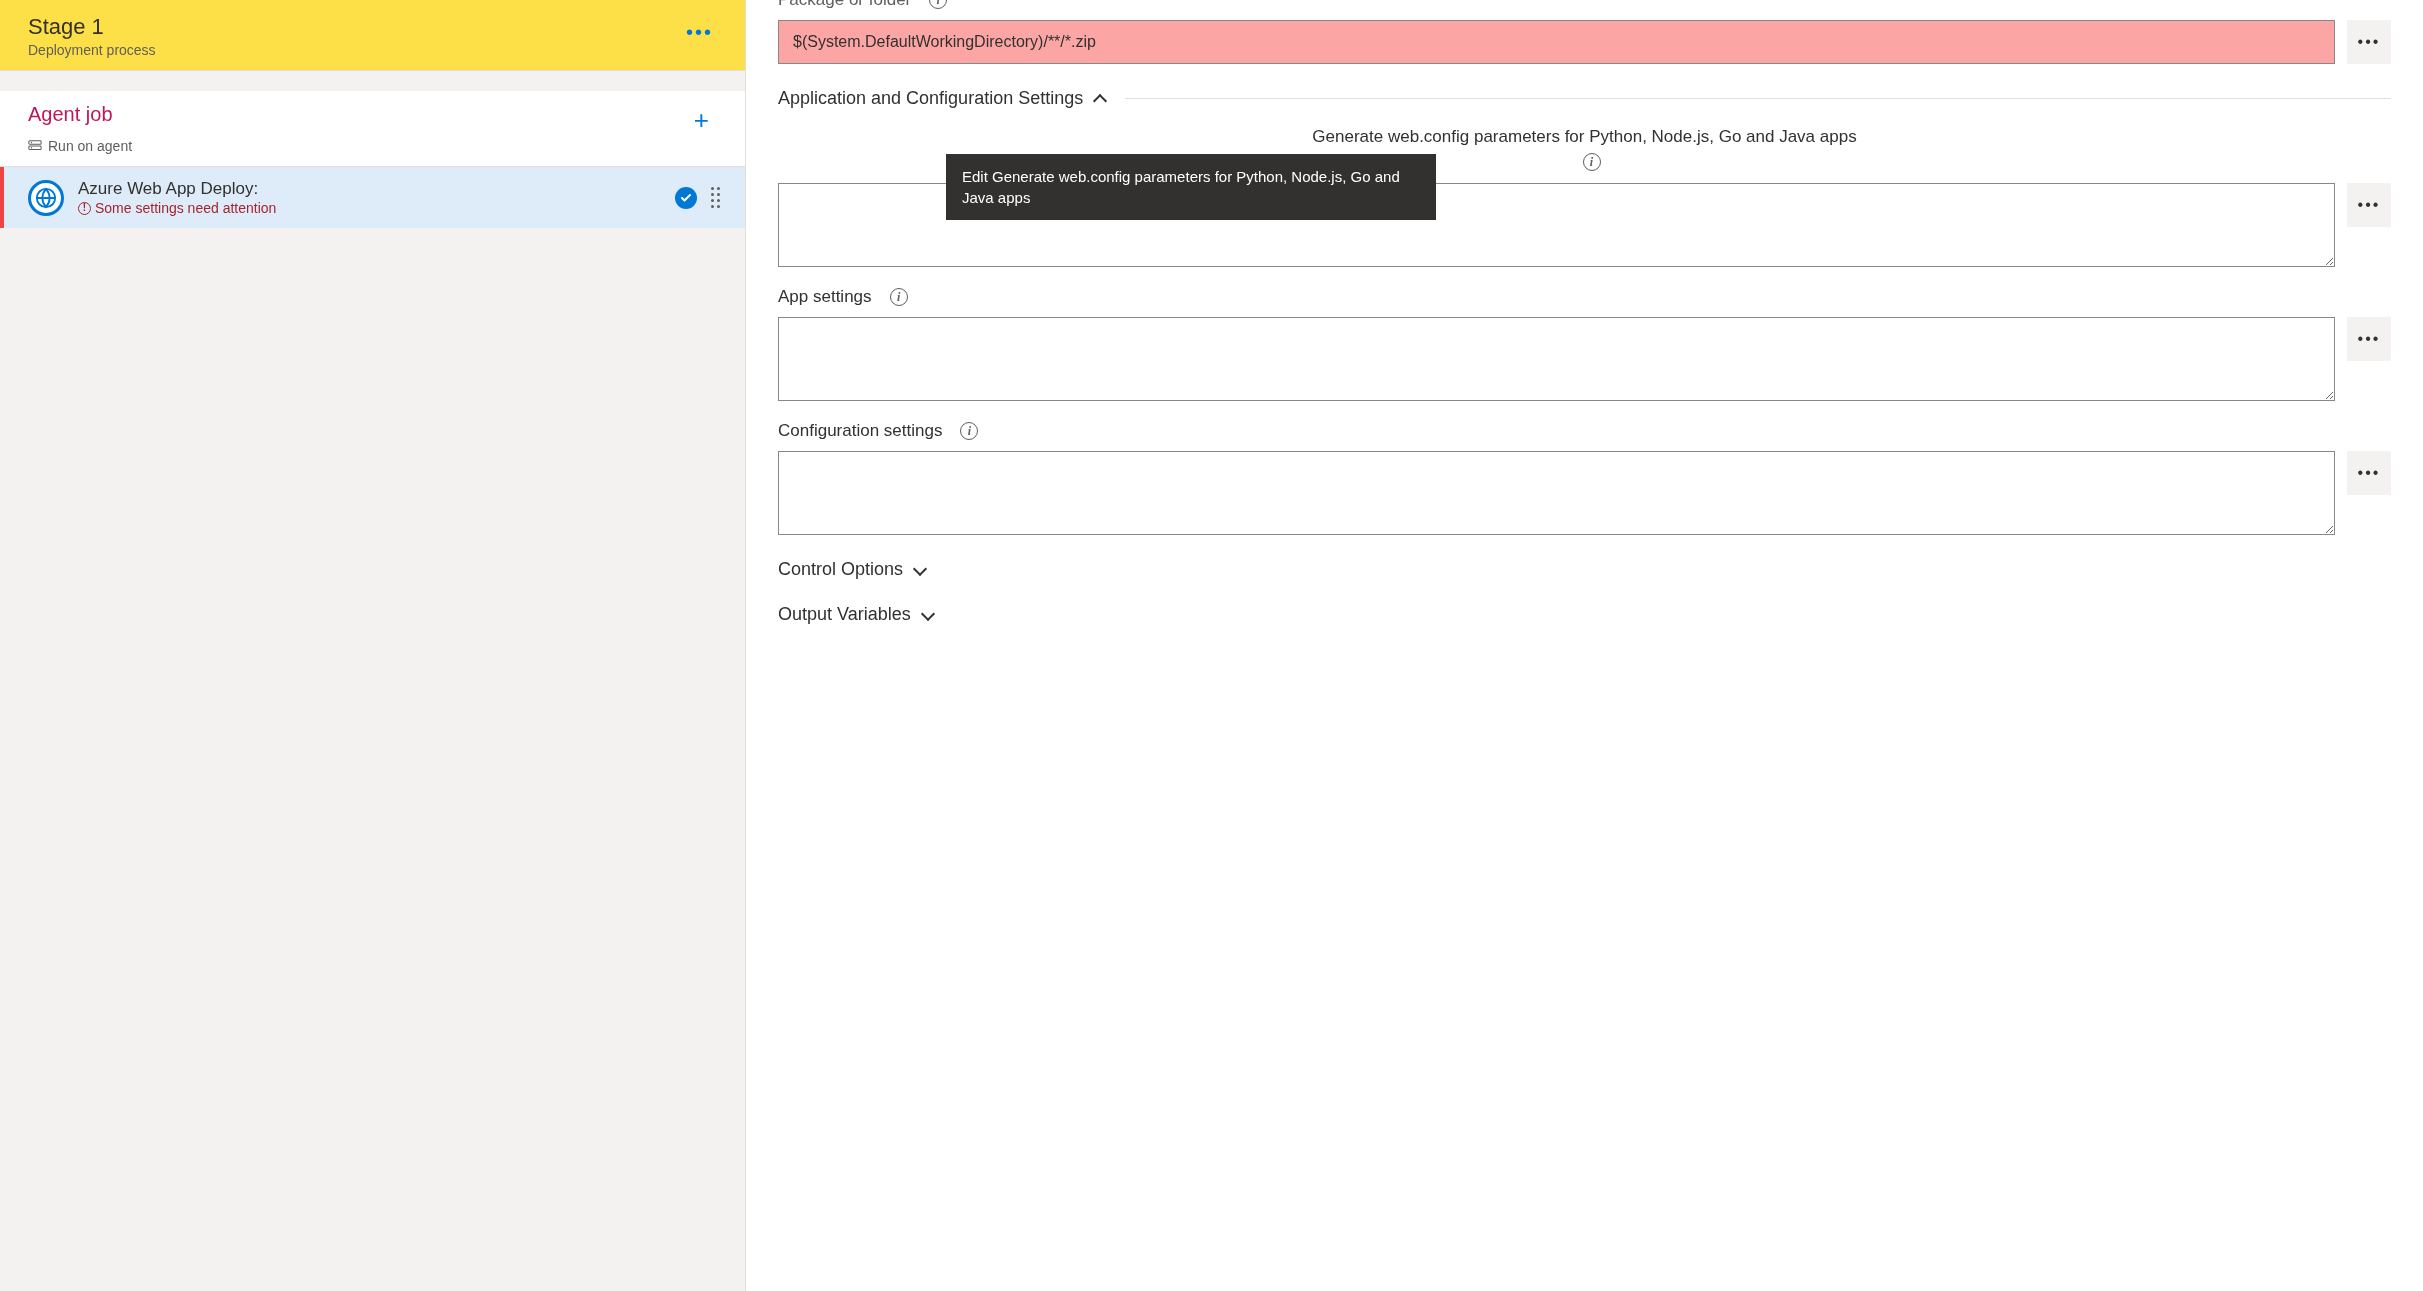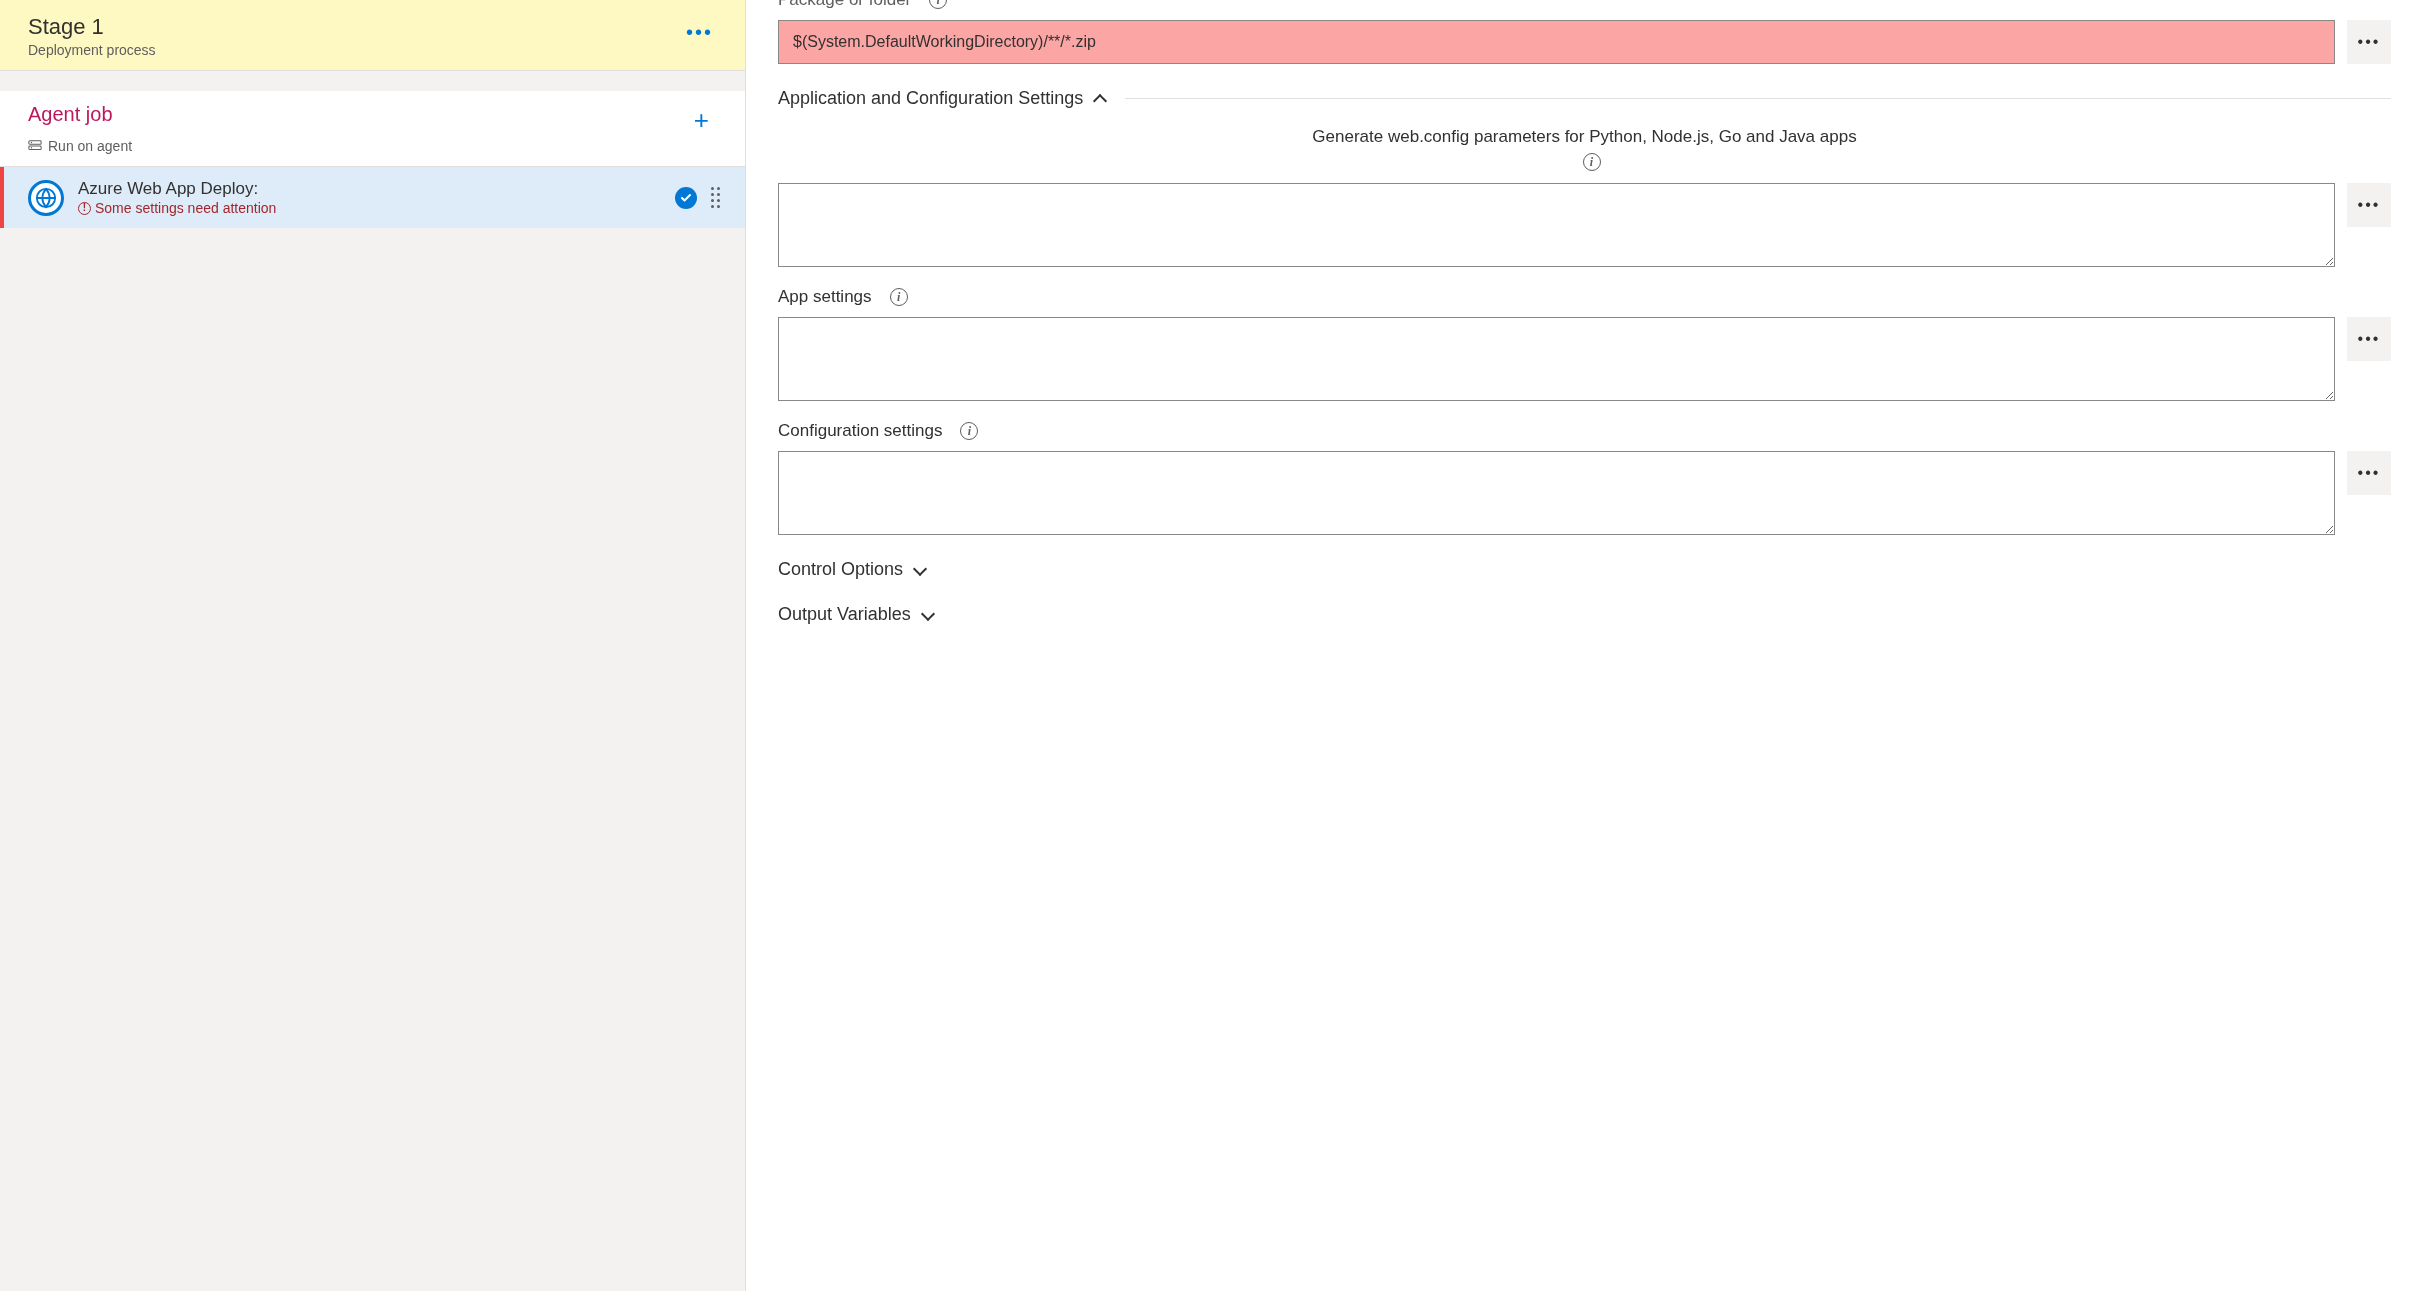--- a/index.html
+++ b/index.html
@@ -17,21 +17,21 @@
       overflow: hidden;
     }
     .left-panel {
       width: 746px;
       background: #f3f2f1;
       border-right: 1px solid #e1dfdd;
       display: flex;
       flex-direction: column;
     }
     .stage-header {
-      background: #fef9c3;
+      background: #fde047;
       padding: 14px 28px 12px 28px;
       border-bottom: 1px solid #e1dfdd;
       display: flex;
       justify-content: space-between;
       align-items: flex-start;
       gap: 28px;
     }
     .stage-title {
       font-size: 22px;
       font-weight: 400;
@@ -410,14 +410,17 @@
   <div class="section-header">
     <span>Control Options</span>
     <span class="chevron down"></span>
   </div>
 
   <div class="section-header">
     <span>Output Variables</span>
     <span class="chevron down"></span>
   </div>
 
+  <div class="tooltip">
+    <span>Edit Generate web.config parameters for Python, Node.js, Go and Java apps</span>
+  </div>
 
 </div>
 
 </body></html>

